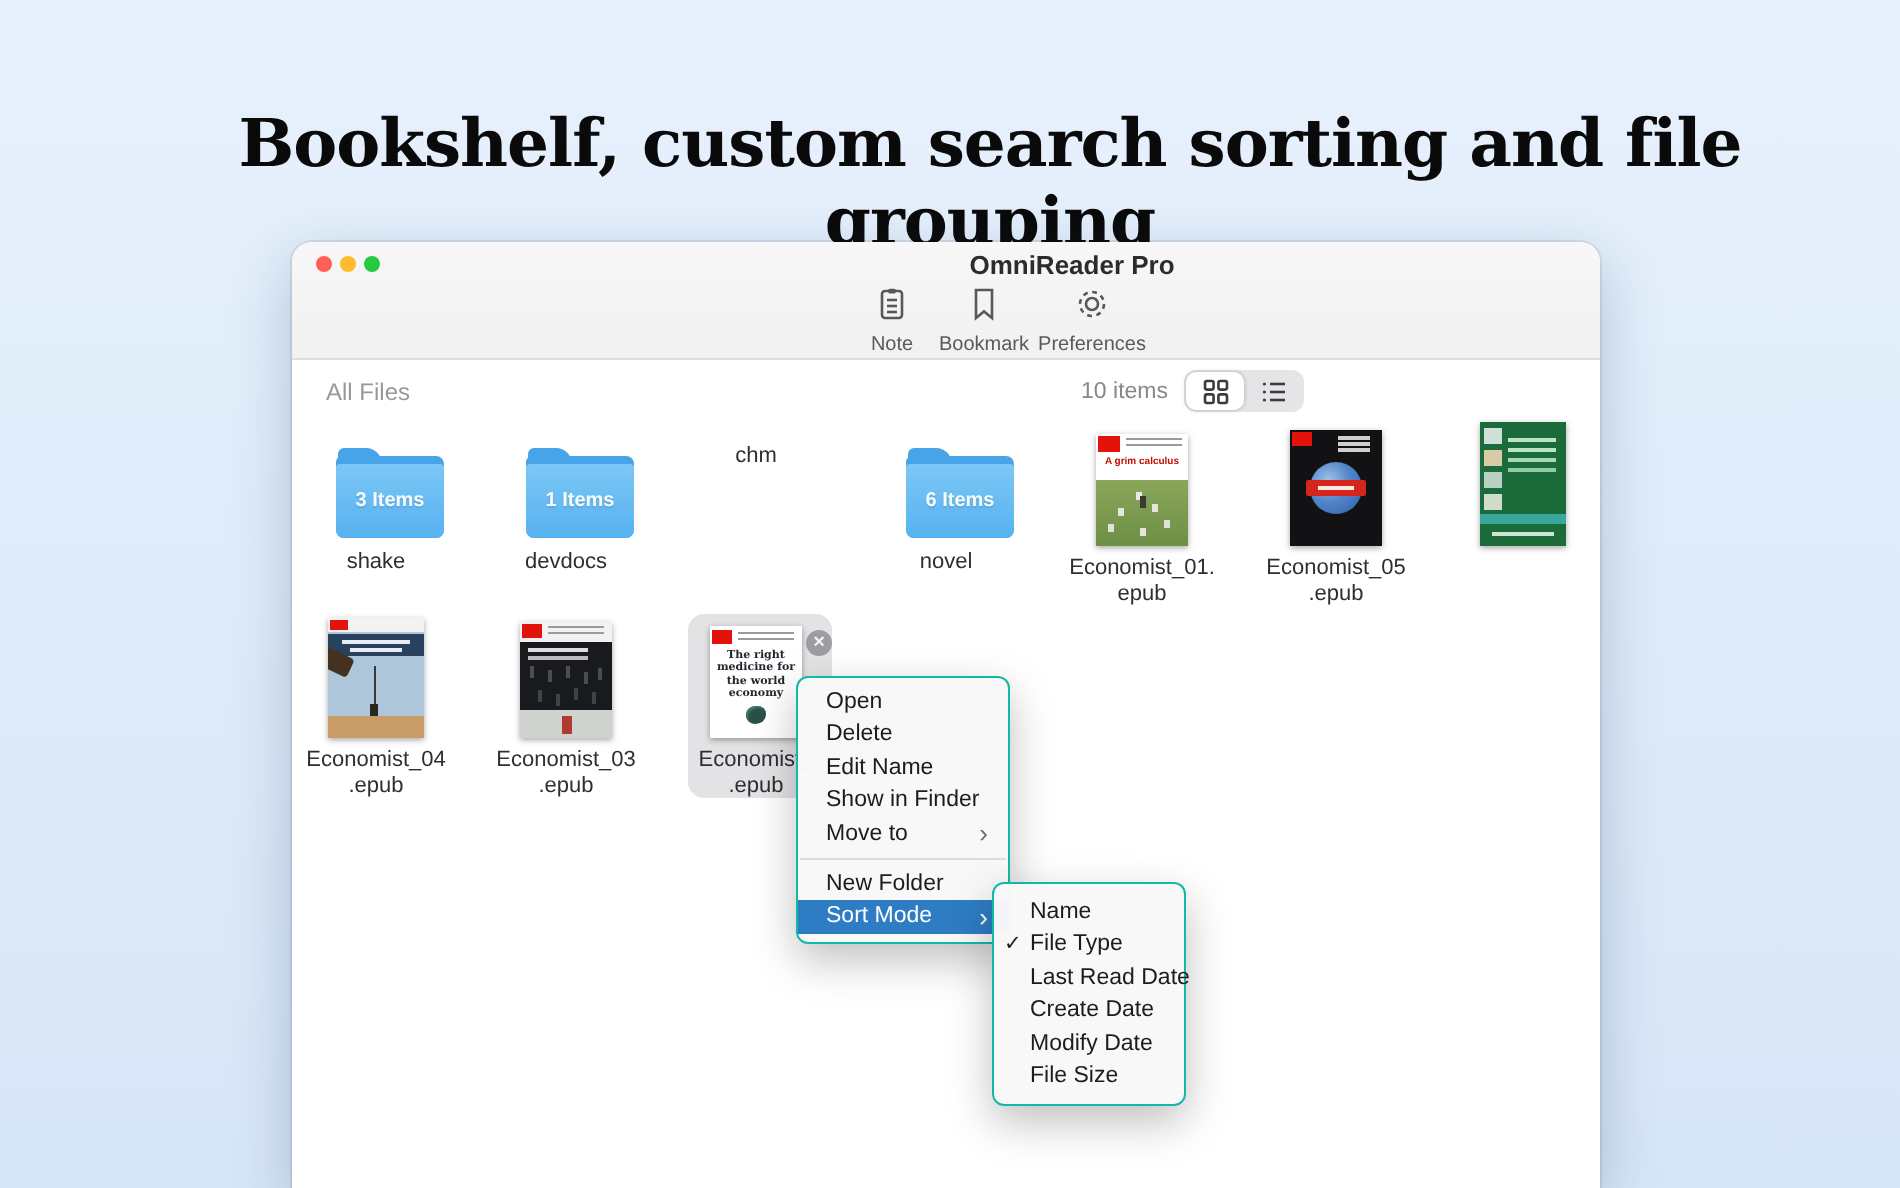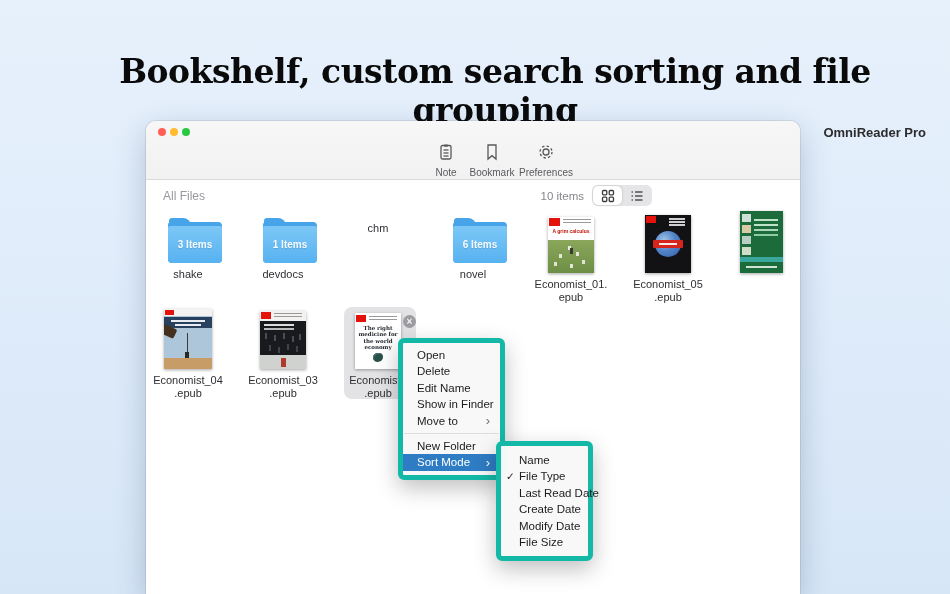--- a/index.html
+++ b/index.html
@@ -23,21 +23,21 @@
   .titlebar {
     position:absolute; left:0; top:0; width:654px; height:59px;
     background:linear-gradient(180deg,#f8f7f7,#f2f1f1);
     border-bottom:1px solid #dddcdc; border-radius:10px 10px 0 0;
   }
   .traffic { position:absolute; top:7px; width:8px; height:8px; border-radius:50%; }
   .t-red { left:12px; background:#ff5f57; }
   .t-yellow { left:24px; background:#febc2e; }
   .t-green { left:36px; background:#28c840; }
   .win-title {
-    position:absolute; top:4px; left:0; width:780px; text-align:right;
+    position:absolute; top:4px; left:0; width:780px; text-align:center;
     font-size:13px; font-weight:bold; color:#2c2c2e;
   }
   .tb-item { position:absolute; top:16px; width:64px; text-align:center; cursor:default; }
   .tb-iconbox { width:46px; height:29px; margin:0 auto; border-radius:6px;
     display:flex; align-items:center; justify-content:center; }
   .tb-iconbox.active { background:#e5e4e4; }
   .tb-label { font-size:10px; margin-top:1px; color:#59595e; }
   .tb-label.active { color:#3478f6; }
   
   .loc-label { position:absolute; left:17px; top:68px; font-size:12px; color:#98989d; }
@@ -61,21 +61,21 @@
   .tile-label { font-size:11px; color:#2f2f33; line-height:1.18; margin-top:5px; }
   .coverbox { height:60px; display:flex; align-items:flex-end; justify-content:center; }
   .sel-highlight { position:absolute; left:198px; top:186px; width:72px; height:92px;
     background:#e3e2e4; border-radius:8px; }
   .close-btn {
     position:absolute; left:257px; top:194px; width:13px; height:13px; border-radius:50%;
     background:#9c9ca1; color:#f4f4f6; font-size:10px; line-height:13px; text-align:center;
     font-weight:bold; cursor:default;
   }
   
-  .folder-icon { width:40px; height:46px; position:relative; margin:0 auto; }
+  .folder-icon { width:40px; height:46px; position:relative; margin:6px auto; }
   .folder-tab { position:absolute; top:1px; left:1px; width:22px; height:10px;
     border-radius:3px 8px 0 0; background:#47a4e9; }
   .folder-back { position:absolute; top:5px; left:0; width:54px; height:41px;
     border-radius:3px 4px 4px 4px; background:#47a4e9; }
   .folder-front { position:absolute; top:9px; left:0; width:54px; height:37px;
     border-radius:2px 2px 4px 4px;
     background:linear-gradient(180deg,#7cc7f6 0%,#57b2f1 100%);
     display:flex; align-items:center; justify-content:center; }
   .folder-badge { color:rgba(255,255,255,0.95); font-size:10px; font-weight:bold;
     text-shadow:0 1px 1px rgba(0,0,0,0.12); }
@@ -121,21 +121,21 @@
     box-shadow:9px 2px 0 #4a4d55, 18px 0 0 #4a4d55, 27px 3px 0 #4a4d55, 34px 1px 0 #4a4d55,
       4px 12px 0 #3f424a, 13px 14px 0 #3f424a, 22px 11px 0 #3f424a, 31px 13px 0 #3f424a; }
   .e03-floor { position:absolute; bottom:0; left:0; width:46px; height:14px; background:#cfd2cf; }
   .e03-podium { position:absolute; bottom:2px; left:21px; width:5px; height:9px; background:#b03a2e; }
   .c-e02 { width:46px; height:56px; }
   .e02-head { position:absolute; top:12px; left:2px; width:42px; text-align:center;
     font-family:"DejaVu Serif",serif; font-size:5.5px; font-weight:bold; color:#23282e; line-height:1.15; }
   .e02-blob { position:absolute; top:40px; left:18px; width:10px; height:9px; border-radius:50% 45% 55% 50%;
     background:#29514a; box-shadow:inset 1px 1px 1px #47756c; }
   
-  .menu { position:absolute; background:rgba(248,248,248,0.98); border:5px solid #14b8a6;
+  .menu { position:absolute; background:rgba(248,248,248,0.98); border:1px solid #14b8a6;
     border-radius:6px; box-shadow:0 8px 22px rgba(0,0,0,0.25); font-size:11.5px; color:#1c1c1f;
     padding:4px 0; }
   .menu-row { height:16.4px; line-height:16.4px; padding:0 10px 0 14px;
     display:flex; justify-content:space-between; align-items:center; white-space:nowrap; cursor:default; }
   .menu-row .chev { color:#6e6e73; font-size:13px; line-height:16px; }
   .menu-row.hl { background:#2e7cc4; color:#ffffff; }
   .menu-row.hl .chev { color:#ffffff; }
   .menu-sep { height:1px; background:#dddcde; margin:4px 1px; }
   .submenu-row { position:relative; height:16.4px; line-height:16.4px; padding:0 10px 0 18px; white-space:nowrap; cursor:default; }
   .submenu-row .chk { position:absolute; left:5px; top:0; font-size:10.5px; }

